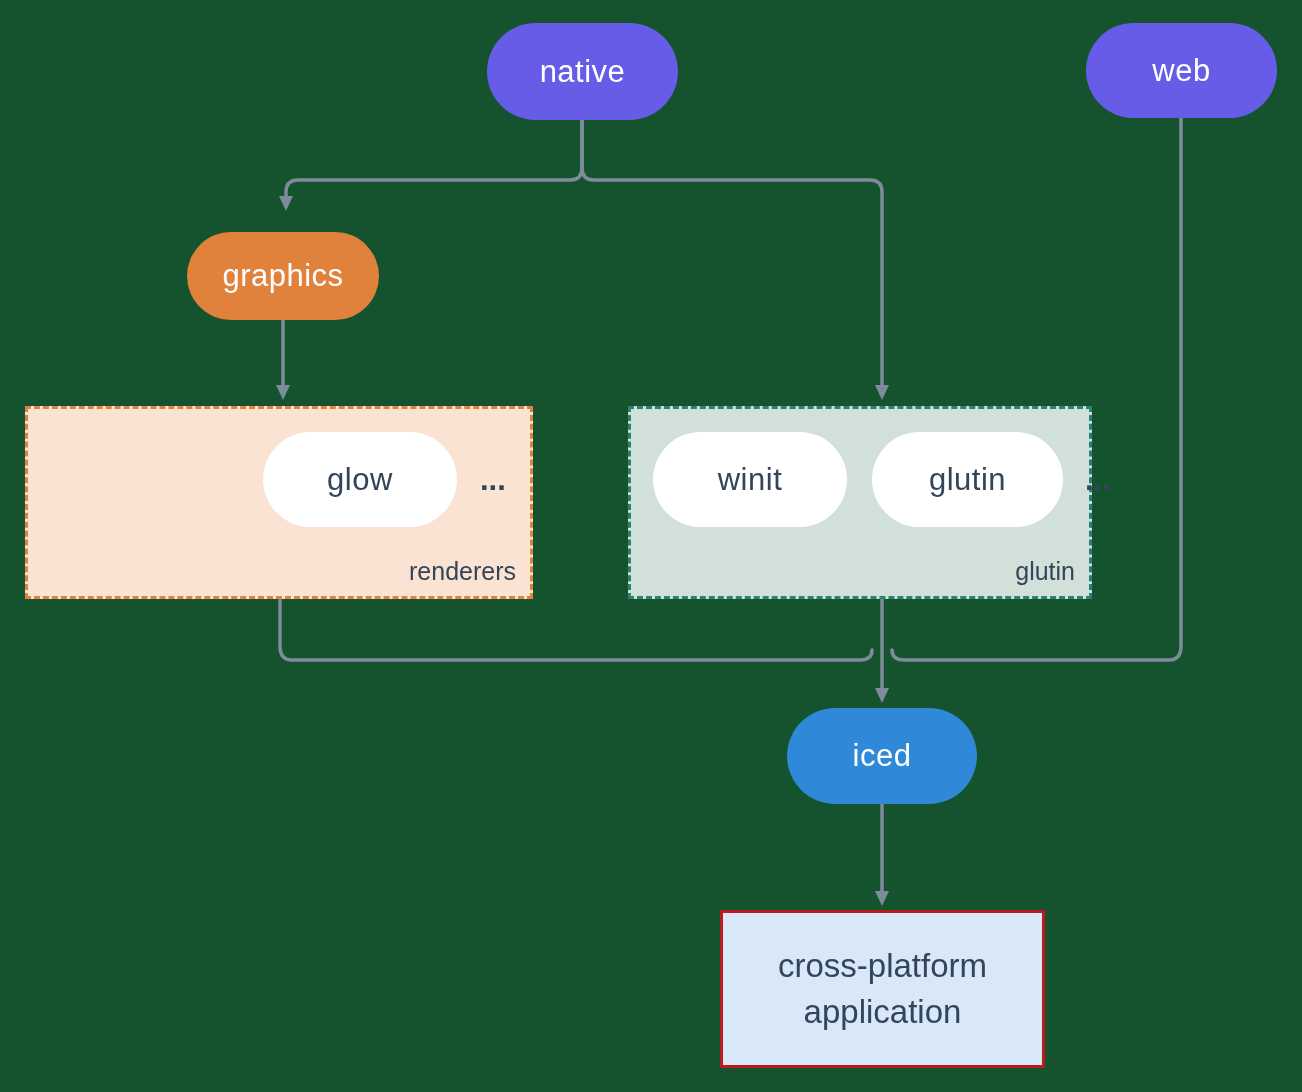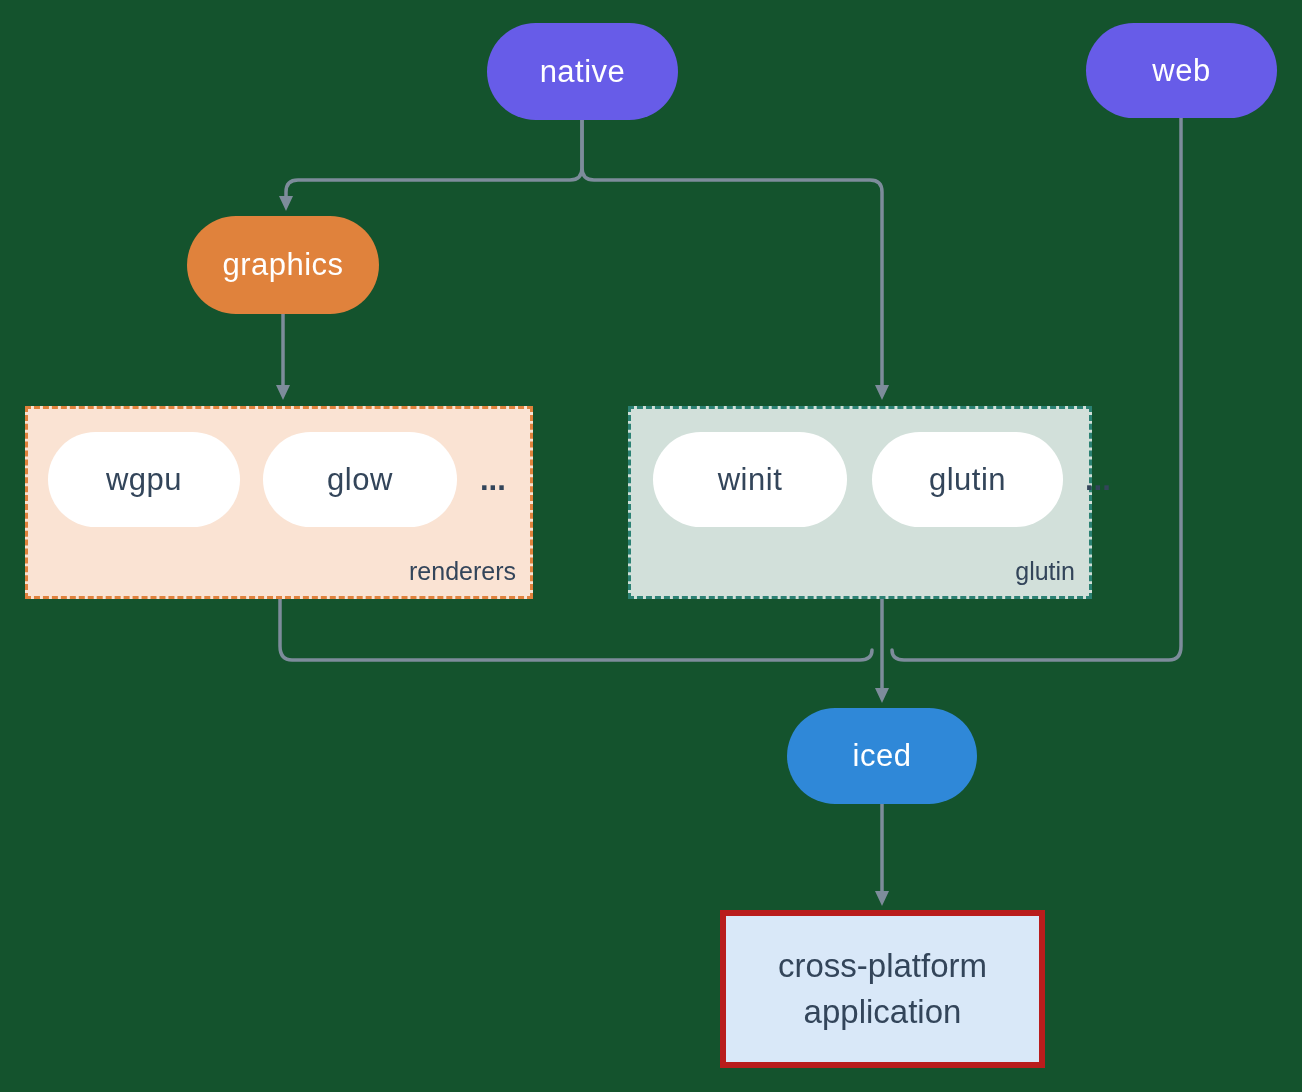--- a/index.html
+++ b/index.html
@@ -31,21 +31,21 @@
     font-size: 31px;
     letter-spacing: 0.5px;
   }
   .pill.purple { background: #675ce8; }
   .pill.orange { background: #e0823c; }
   .pill.blue   { background: #2f88d8; }
   .pill.white  { background: #ffffff; color: #33455a; }
 
   .node-native   { left: 487px; top: 23px;  width: 191px; height: 97px; }
   .node-web      { left: 1086px; top: 23px; width: 191px; height: 95px; }
-  .node-graphics { left: 187px; top: 216px; width: 192px; height: 98px; }
+  .node-graphics { left: 187px; top: 232px; width: 192px; height: 88px; }
   .node-iced     { left: 787px; top: 708px; width: 190px; height: 96px; }
 
   .group {
     position: absolute;
     box-sizing: border-box;
     border: 3px dashed;
   }
   .group-renderers {
     left: 25px; top: 406px; width: 508px; height: 193px;
     background: #fae3d3;
@@ -82,21 +82,21 @@
     bottom: 10px;
     font-size: 25px;
     color: #33455a;
   }
   .appbox {
     position: absolute;
     left: 720px; top: 910px;
     width: 325px; height: 158px;
     box-sizing: border-box;
     background: #d9e8f8;
-    border: 6px solid #b91c1c;
+    border: 3px solid #b91c1c;
     color: #33455a;
     font-size: 33px;
     display: flex;
     flex-direction: column;
     align-items: center;
     justify-content: center;
     line-height: 1.4;
     text-align: center;
   }
 </style>
@@ -135,23 +135,20 @@
   </div>
   <div class="pill purple node-web">
     <span>web</span>
   </div>
   <div class="pill orange node-graphics">
     <span>graphics</span>
   </div>
 
   <div class="group group-renderers">
     <div class="item-row">
-      <div class="pill white r-wgpu">
-        <span>wgpu</span>
-      </div>
       <div class="pill white r-glow">
         <span>glow</span>
       </div>
       <div class="ellipsis r-ellipsis">...</div>
     </div>
     <div class="group-label">renderers</div>
   </div>
 
   <div class="group group-shells">
     <div class="item-row">

